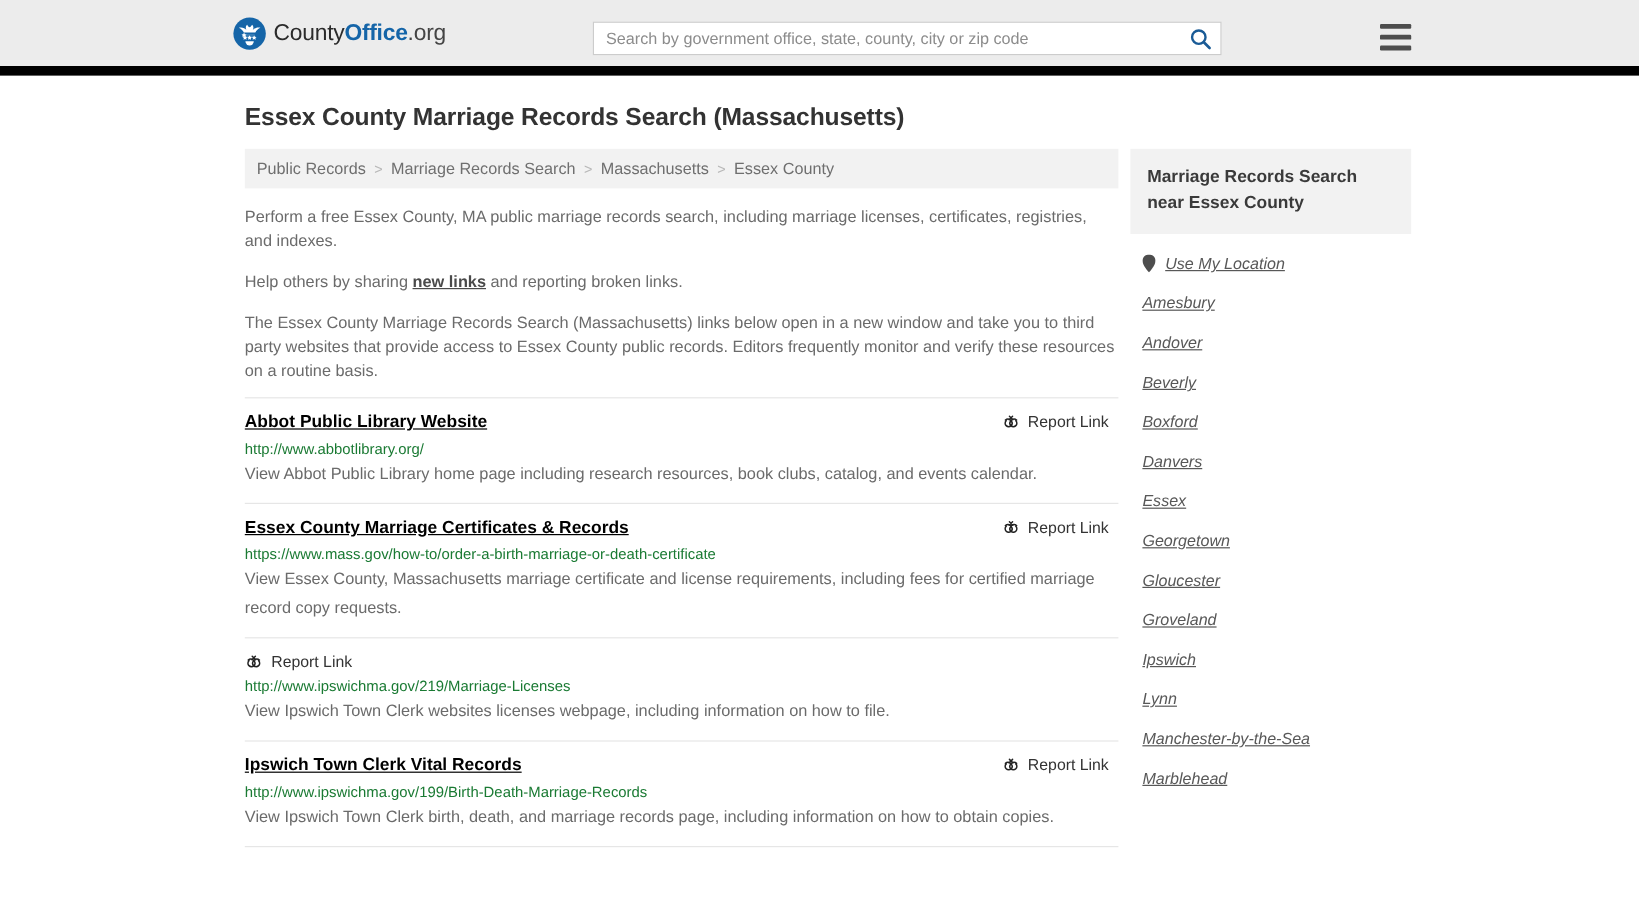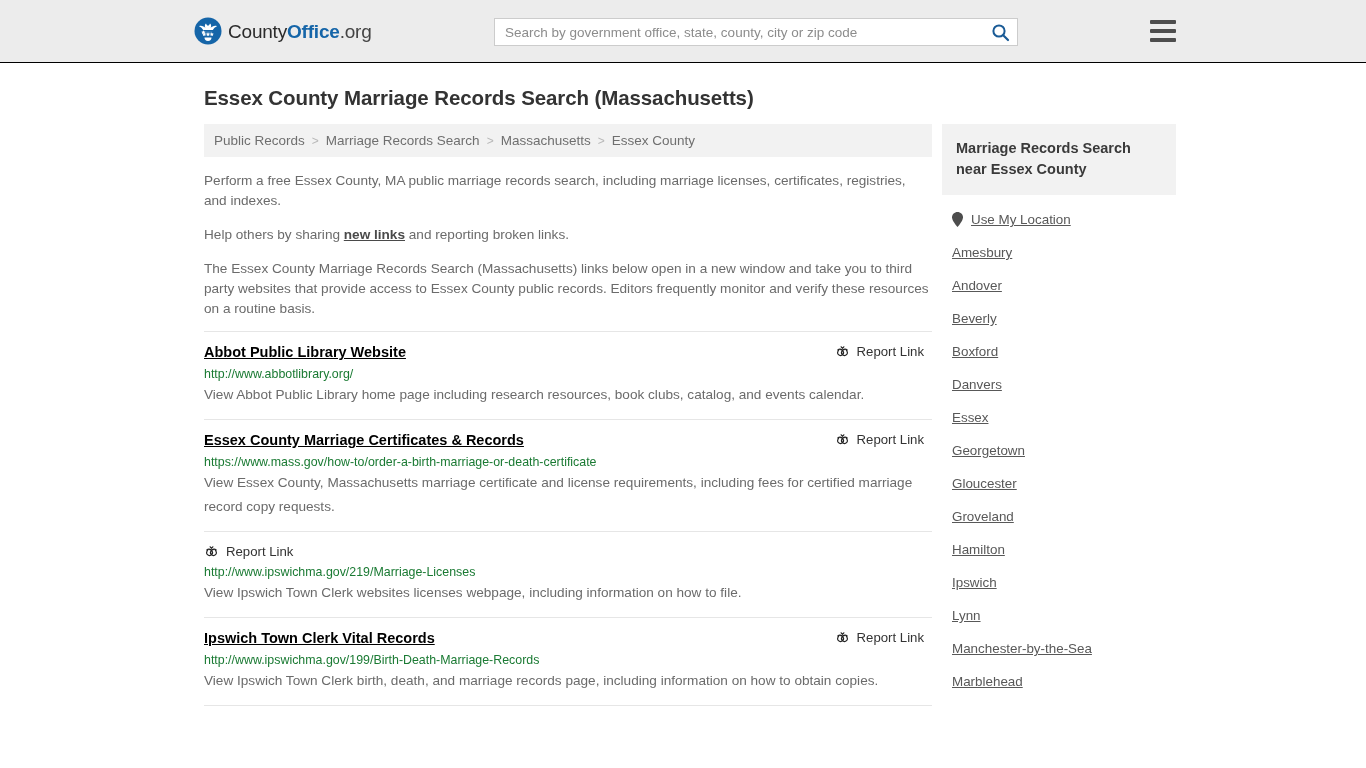--- a/index.html
+++ b/index.html
@@ -9,21 +9,21 @@
     overflow: hidden;
     background: #ffffff;
     font-family: "Liberation Sans", sans-serif;
     -webkit-font-smoothing: antialiased;
   }
 
   
   .site-header {
     height: 63px;
     background: #ececec;
-    border-bottom: 1px solid #000000;
+    border-bottom: 8px solid #000000;
     display: flex;
     align-items: center;
     position: relative;
   }
   .logo-wrap {
     display: flex;
     align-items: center;
     margin-left: 194px;
     text-decoration: none;
     gap: 6px;
@@ -184,21 +184,21 @@
 
   
   .side-header {
     background: #f2f2f2;
     padding: 14px 14px 15px 14px;
     font-size: 14.5px;
     font-weight: bold;
     color: #3a3a3a;
     line-height: 21px;
   }
-  .side-list { padding-top: 8px; }
+  .side-list { padding-top: 8px; font-style: italic; }
   .side-row {
     display: flex;
     align-items: center;
     gap: 8px;
     padding: 9px 0 9px 10px;
     font-size: 13.4px;
   }
   .side-row a {
     color: #585858;
     text-decoration: underline;
@@ -368,23 +368,20 @@
           <div class="side-row">
             <a href="#">Georgetown</a>
           </div>
           <div class="side-row">
             <a href="#">Gloucester</a>
           </div>
           <div class="side-row">
             <a href="#">Groveland</a>
           </div>
           <div class="side-row">
-            <a href="#">Hamilton</a>
-          </div>
-          <div class="side-row">
             <a href="#">Ipswich</a>
           </div>
           <div class="side-row">
             <a href="#">Lynn</a>
           </div>
           <div class="side-row">
             <a href="#">Manchester-by-the-Sea</a>
           </div>
           <div class="side-row">
             <a href="#">Marblehead</a>

